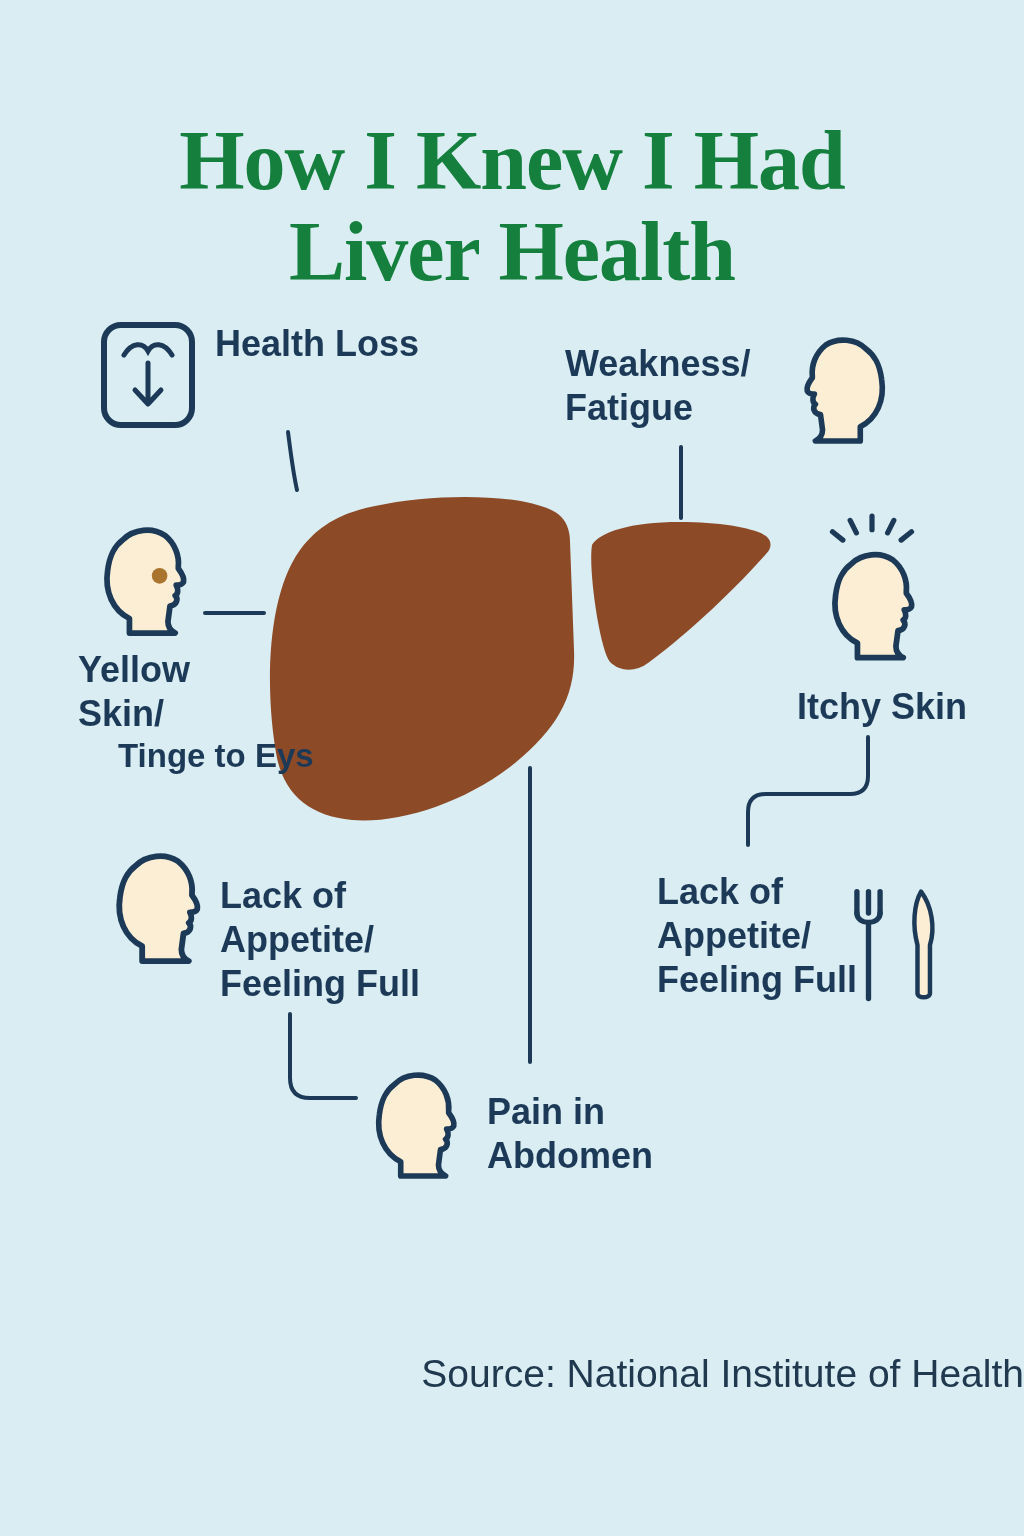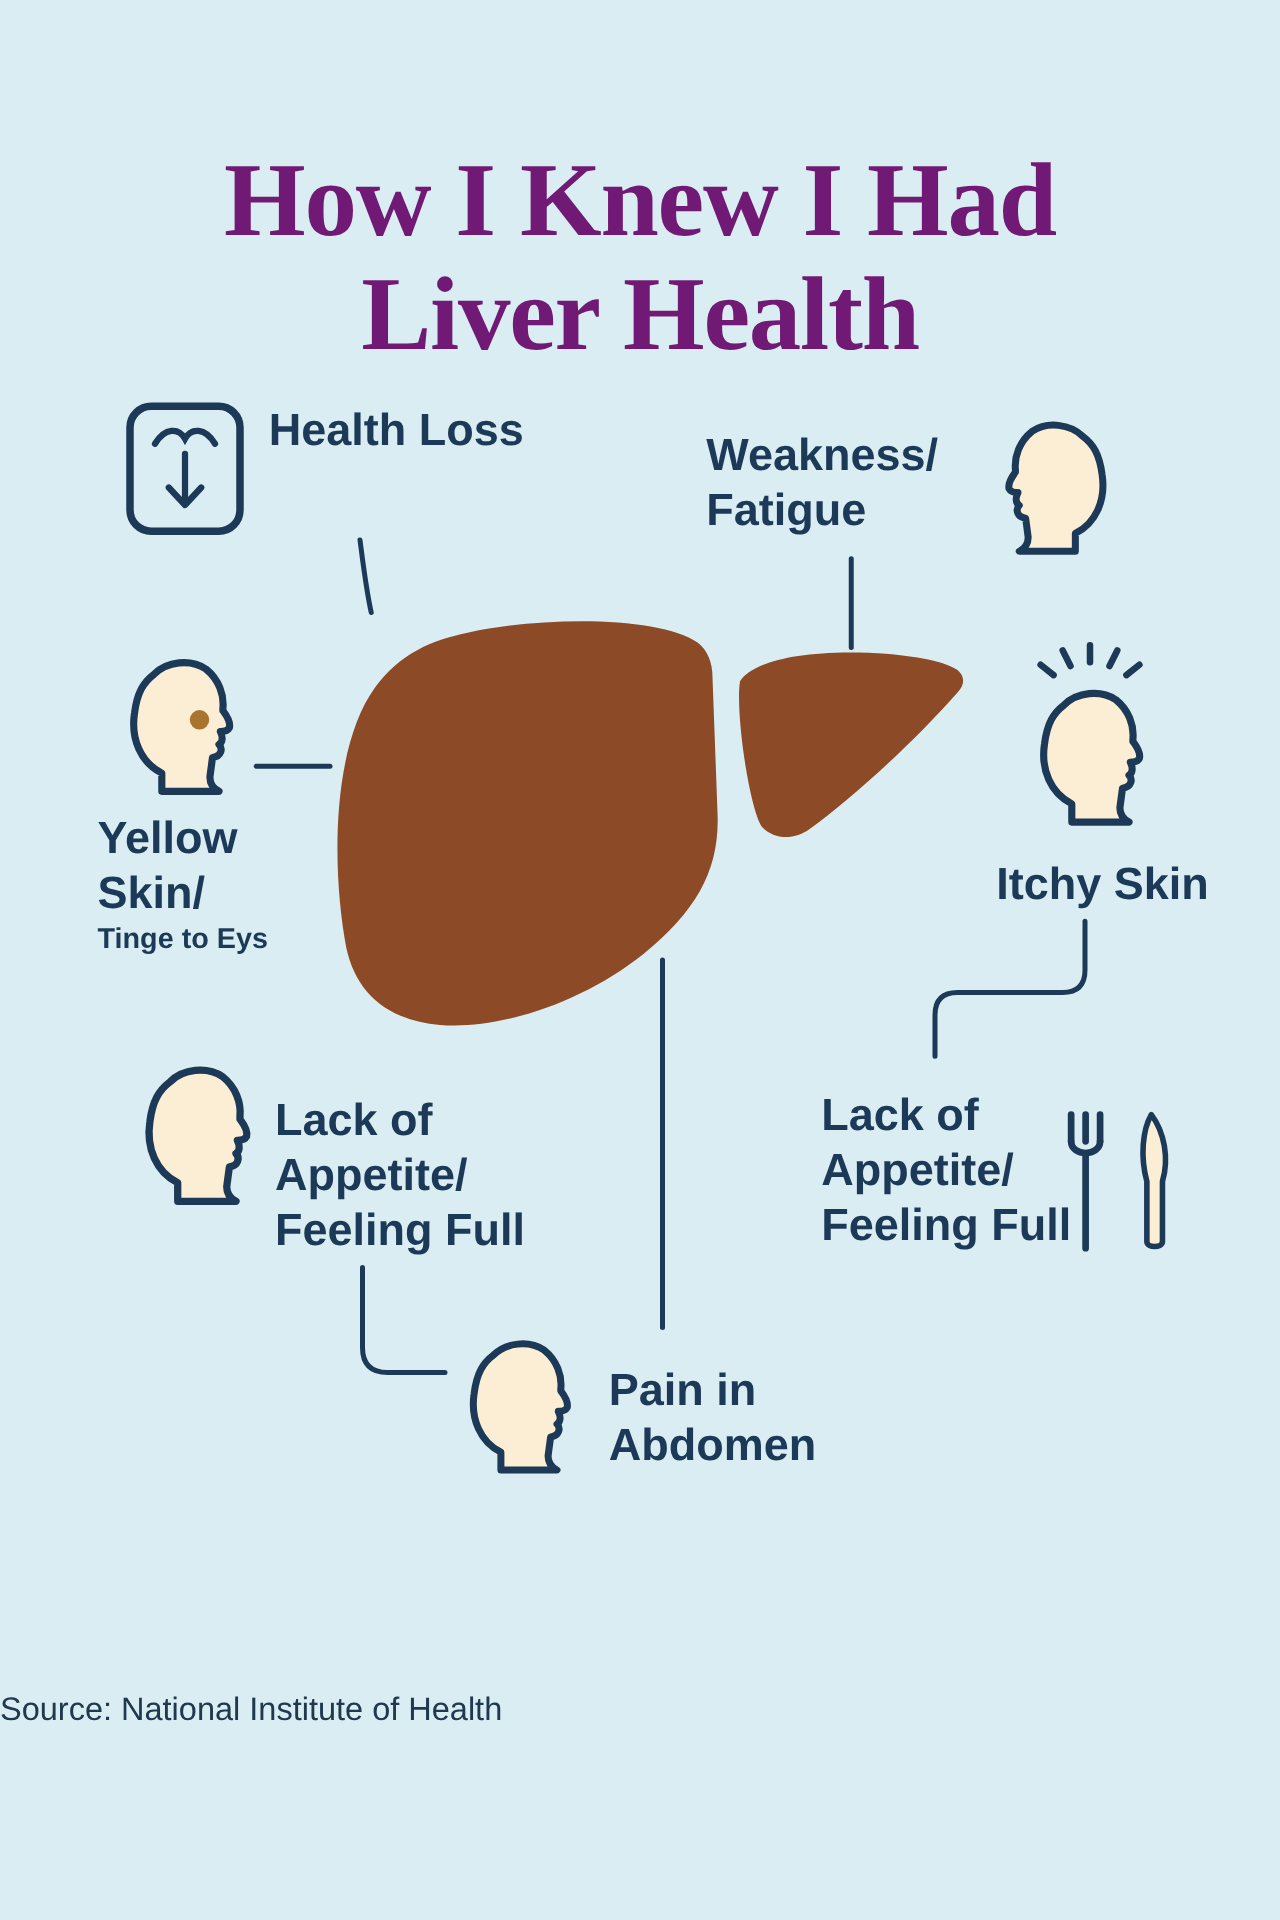--- a/index.html
+++ b/index.html
@@ -6,31 +6,31 @@
   .canvas {
     position:relative; width:1024px; height:1536px;
     background:#d9edf2; overflow:hidden;
     font-family:"Liberation Sans", sans-serif;
   }
   .title {
     position:absolute; top:60px; left:0; width:100%;
     text-align:center;
     font-family:"Liberation Serif", serif;
     font-weight:700; font-size:84px; line-height:1.08;
-    color:#701a75; letter-spacing:-1px;
+    color:#15803d; letter-spacing:-1px;
   }
   .title .ln { display:block; }
   .label {
     position:absolute; font-weight:700; font-size:36px;
     line-height:1.22; color:#1c3a57;
   }
   .label .ln { display:block; white-space:nowrap; }
   .source {
     position:absolute; top:1352px; left:0; width:100%;
-    text-align:left; font-size:26px; font-weight:400; color:#20394f;
+    text-align:right; font-size:39px; font-weight:400; color:#20394f;
   }
   .icon { position:absolute; }
   .icon svg { display:block; width:100%; height:100%; overflow:visible; }
   .layer { position:absolute; left:0; top:0; width:1024px; height:1536px; pointer-events:none; }
 </style>
 </head>
 <body>
 
 <div class="canvas">
 
@@ -126,21 +126,21 @@
   </div>
 
   <div class="label" style="left:565px; top:342px;">
     <span class="ln">Weakness/</span>
     <span class="ln">Fatigue</span>
   </div>
 
   <div class="label" style="left:78px; top:648px;">
     <span class="ln">Yellow</span>
     <span class="ln">Skin/</span>
-    <span class="ln" style="font-size:23px;">Tinge to Eys</span>
+    <span class="ln" style="font-size:33px;margin-left:40px;">Tinge to Eys</span>
   </div>
 
   <div class="label" style="left:785px; top:685px;margin-left:12px;">
     <span class="ln">Itchy Skin</span>
   </div>
 
   <div class="label" style="left:220px; top:874px;">
     <span class="ln">Lack of</span>
     <span class="ln">Appetite/</span>
     <span class="ln">Feeling Full</span>

